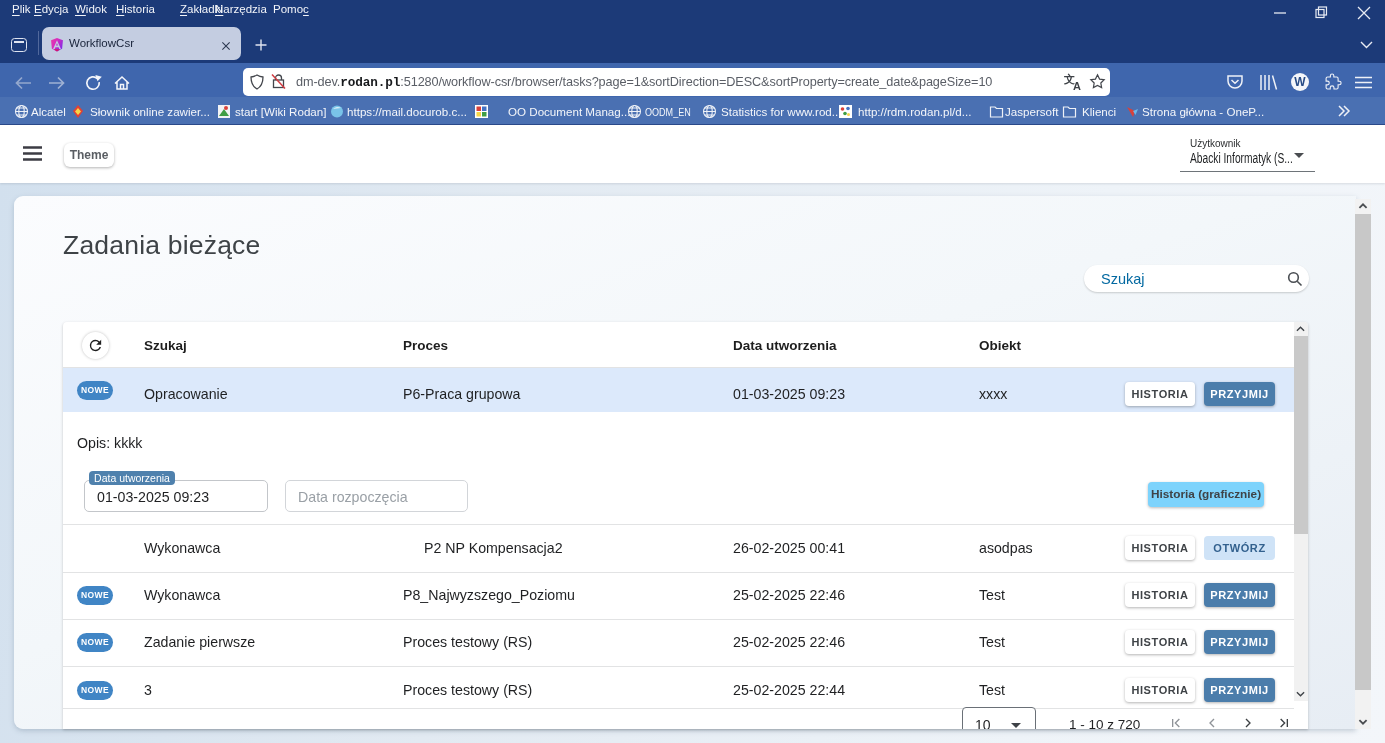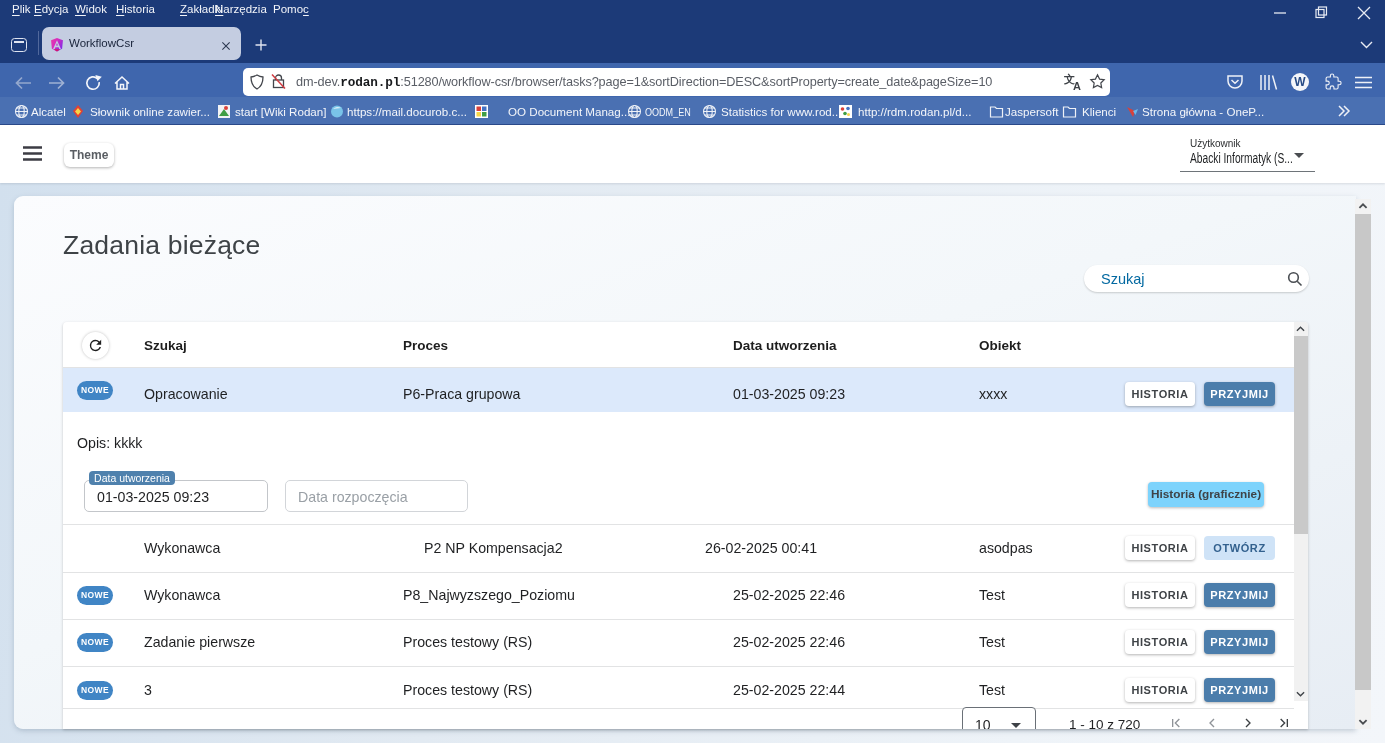--- a/index.html
+++ b/index.html
@@ -263,21 +263,21 @@
   <div class="abs" style="left:21px; top:158px; width:184px; height:31.5px; border:1.5px solid #c3c6ca; border-radius:5px;"></div>
   <div class="abs" style="left:26px; top:149px; width:86px; height:14px; background:#4f81ad; border-radius:4px; color:#fff; font-size:10.5px; text-align:center; line-height:14px;">Data utworzenia</div>
   <span class="cell" style="left:34px; top:166.5px;">01-03-2025 09:23</span>
   <div class="abs" style="left:222px; top:158px; width:183px; height:31.5px; border:1.5px solid #d2d5d9; border-radius:5px;"></div>
   <span class="cell" style="left:235px; top:166.5px; color:#9aa0a6;">Data rozpoczęcia</span>
   <div class="abs" style="left:1085px; top:160px; width:116px; height:25px; background:#7dd3fc; border-radius:4px; box-shadow:0 1px 3px rgba(0,0,0,.28); text-align:center; line-height:25px; font-size:11.8px; font-weight:700; color:#3f4347; white-space:nowrap;">Historia (graficznie)</div>
   <div class="sep" style="top:202px; width:1231px;"></div>
 
   <span class="cell" style="left:81px; top:218px;">Wykonawca</span>
   <span class="cell" style="left:340px; top:218px;margin-left:21px;">P2 NP Kompensacja2</span>
-  <span class="cell" style="left:642px; top:218px;">26-02-2025 00:41</span>
+  <span class="cell" style="left:670px; top:218px;">26-02-2025 00:41</span>
   <span class="cell" style="left:916px; top:218px;">asodpas</span>
   <div class="btn white" style="top:214px;">HISTORIA</div>
   <div class="btn lblue" style="top:214px;">OTWÓRZ</div>
   <div class="sep" style="top:250px; width:1231px;"></div>
 
   <div class="badge" style="top:264px;">NOWE</div>
   <span class="cell" style="left:81px; top:265px;">Wykonawca</span>
   <span class="cell" style="left:340px; top:265px;">P8_Najwyzszego_Poziomu</span>
   <span class="cell" style="left:670px; top:265px;">25-02-2025 22:46</span>
   <span class="cell" style="left:916px; top:265px;">Test</span>

